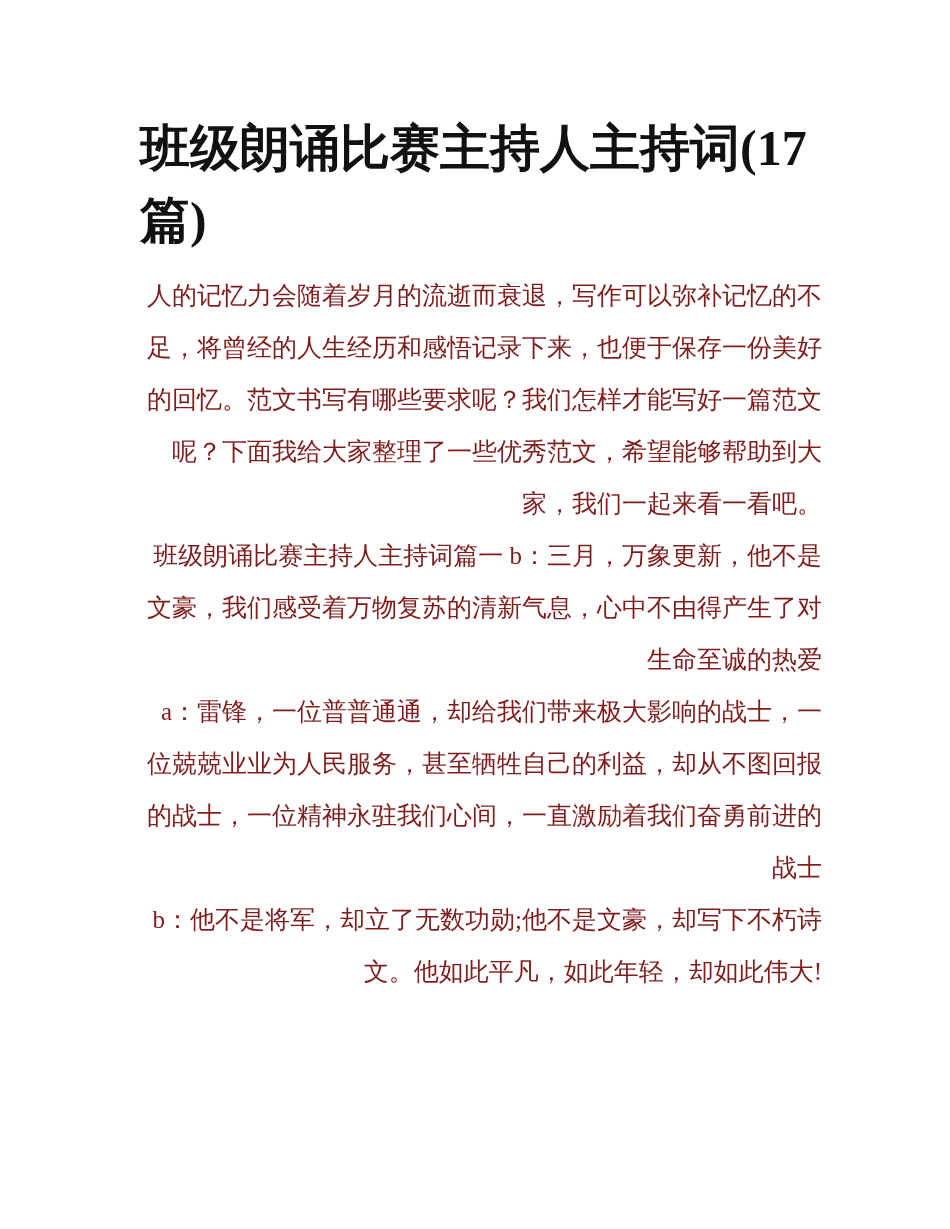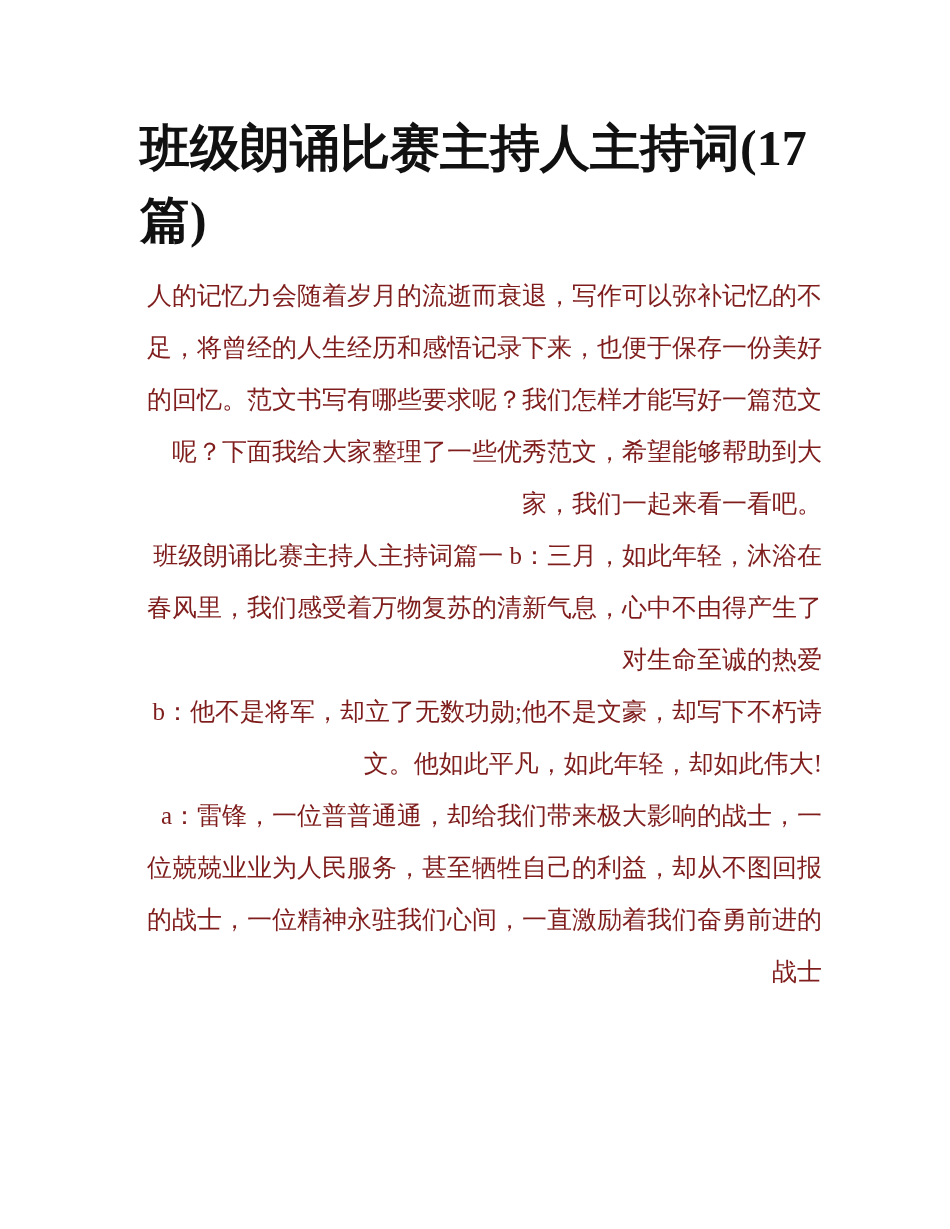--- a/index.html
+++ b/index.html
@@ -41,17 +41,17 @@
     word-break: normal;
   }
 </style>
 </head>
 <body>
 
 <div class="doc-page">
   <h1 class="doc-title">班级朗诵比赛主持人主持词(17篇)</h1>
   <div class="doc-body">
       <p class="doc-paragraph">人的记忆力会随着岁月的流逝而衰退，写作可以弥补记忆的不足，将曾经的人生经历和感悟记录下来，也便于保存一份美好的回忆。范文书写有哪些要求呢？我们怎样才能写好一篇范文呢？下面我给大家整理了一些优秀范文，希望能够帮助到大家，我们一起来看一看吧。</p>
-      <p class="doc-paragraph">班级朗诵比赛主持人主持词篇一 b：三月，如此年轻，沐浴在春风里，我们感受着万物复苏的清新气息，心中不由得产生了对生命至诚的热爱</p>
+      <p class="doc-paragraph">班级朗诵比赛主持人主持词篇一 b：三月，万象更新，他不是文豪，我们感受着万物复苏的清新气息，心中不由得产生了对生命至诚的热爱</p>
+      <p class="doc-paragraph">a：雷锋，一位普普通通，却给我们带来极大影响的战士，一位兢兢业业为人民服务，甚至牺牲自己的利益，却从不图回报的战士，一位精神永驻我们心间，一直激励着我们奋勇前进的战士</p>
       <p class="doc-paragraph">b：他不是将军，却立了无数功勋;他不是文豪，却写下不朽诗文。他如此平凡，如此年轻，却如此伟大!</p>
-      <p class="doc-paragraph">a：雷锋，一位普普通通，却给我们带来极大影响的战士，一位兢兢业业为人民服务，甚至牺牲自己的利益，却从不图回报的战士，一位精神永驻我们心间，一直激励着我们奋勇前进的战士</p>
     </div>
 </div>
 
 </body></html>

